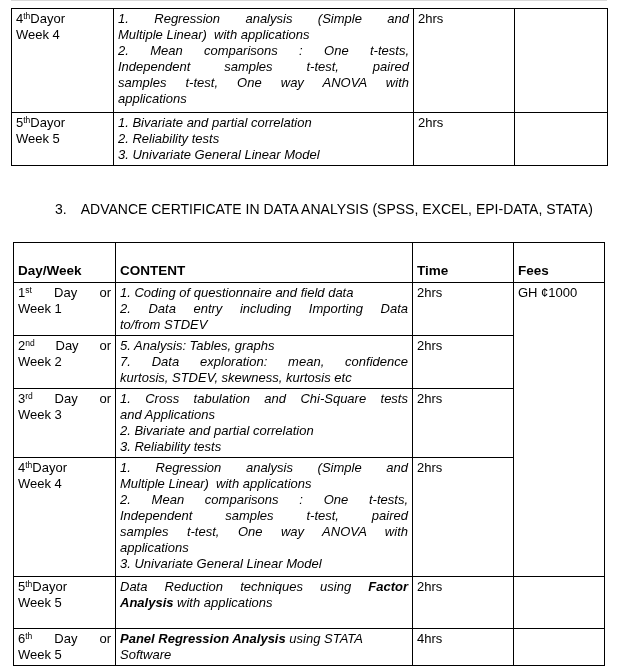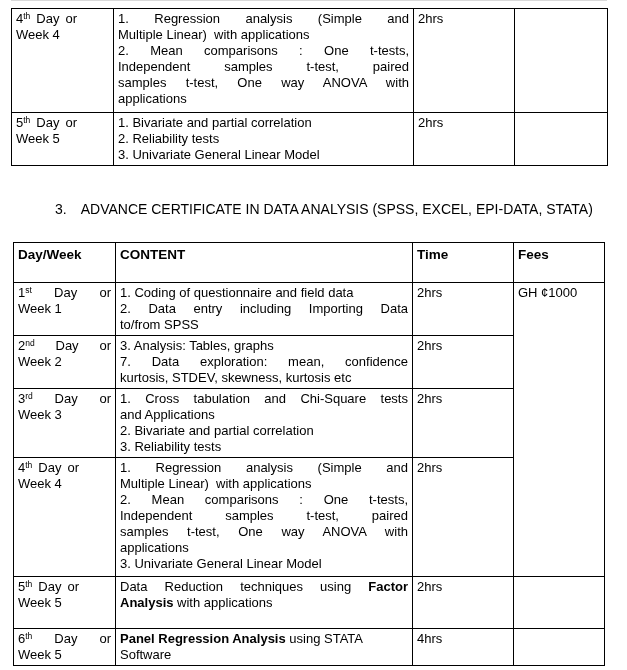--- a/index.html
+++ b/index.html
@@ -22,30 +22,30 @@
     border: 1.5px solid #000;
     vertical-align: top;
     padding: 2px 4px;
     font-size: 13px;
     line-height: 16px;
     overflow: hidden;
   }
   th {
     text-align: left;
     font-weight: bold;
-    padding-top: 4px;
+    padding-top: 20px;
     font-size: 13.5px;
   }
-  .cl { min-height: 16px; }
+  .cl { min-height: 16px; font-style: italic; }
   .j  { text-align: justify; text-align-last: justify; }
   .b  { font-weight: bold; }
   sup { font-size: 8.5px; line-height: 0; vertical-align: 4.5px; }
   .dl1 { display: flex; }
   .dl1.stretch { justify-content: space-between; }
-  .dl1.normal  { justify-content: flex-start; gap: 6px; align-items: center; }
+  .dl1.normal  { justify-content: flex-start; gap: 0; align-items: center; }
   .fees-val { font-weight: normal; }
   #t1 { left: 11px; top: 8px;   width: 596px; }
   #t2 { left: 13px; top: 242px; width: 591px; }
   .title {
     position: absolute;
     left: 55px;
     top: 201px;
     font-size: 14px;
     white-space: nowrap;
   }
@@ -140,41 +140,41 @@
         <div class="dl1 stretch">
           <span><span>1</span><sup>st</sup></span>
           <span>Day</span>
           <span>or</span>
         </div>
         <div class="dl2">Week 1</div>
       </td>
       <td>
         <div class="cl">1. Coding of questionnaire and field data</div>
         <div class="cl j">2. Data entry including Importing Data</div>
-        <div class="cl">to/from SPSS</div>
+        <div class="cl">to/from STDEV</div>
       </td>
       <td>
             <div>2hrs</div>
           </td>
       <td rowspan="4">
         <div class="fees-val">GH ¢1000</div>
       </td>
     </tr>
 
     <tr style="height:48px">
       <td>
         <div class="dl1 stretch">
           <span><span>2</span><sup>nd</sup></span>
           <span>Day</span>
           <span>or</span>
         </div>
         <div class="dl2">Week 2</div>
       </td>
       <td>
-        <div class="cl">3. Analysis: Tables, graphs</div>
+        <div class="cl">5. Analysis: Tables, graphs</div>
         <div class="cl j">7. Data exploration: mean, confidence</div>
         <div class="cl">kurtosis, STDEV, skewness, kurtosis etc</div>
       </td>
       <td>
             <div>2hrs</div>
           </td>
     </tr>
 
     <tr style="height:68px">
       <td>

